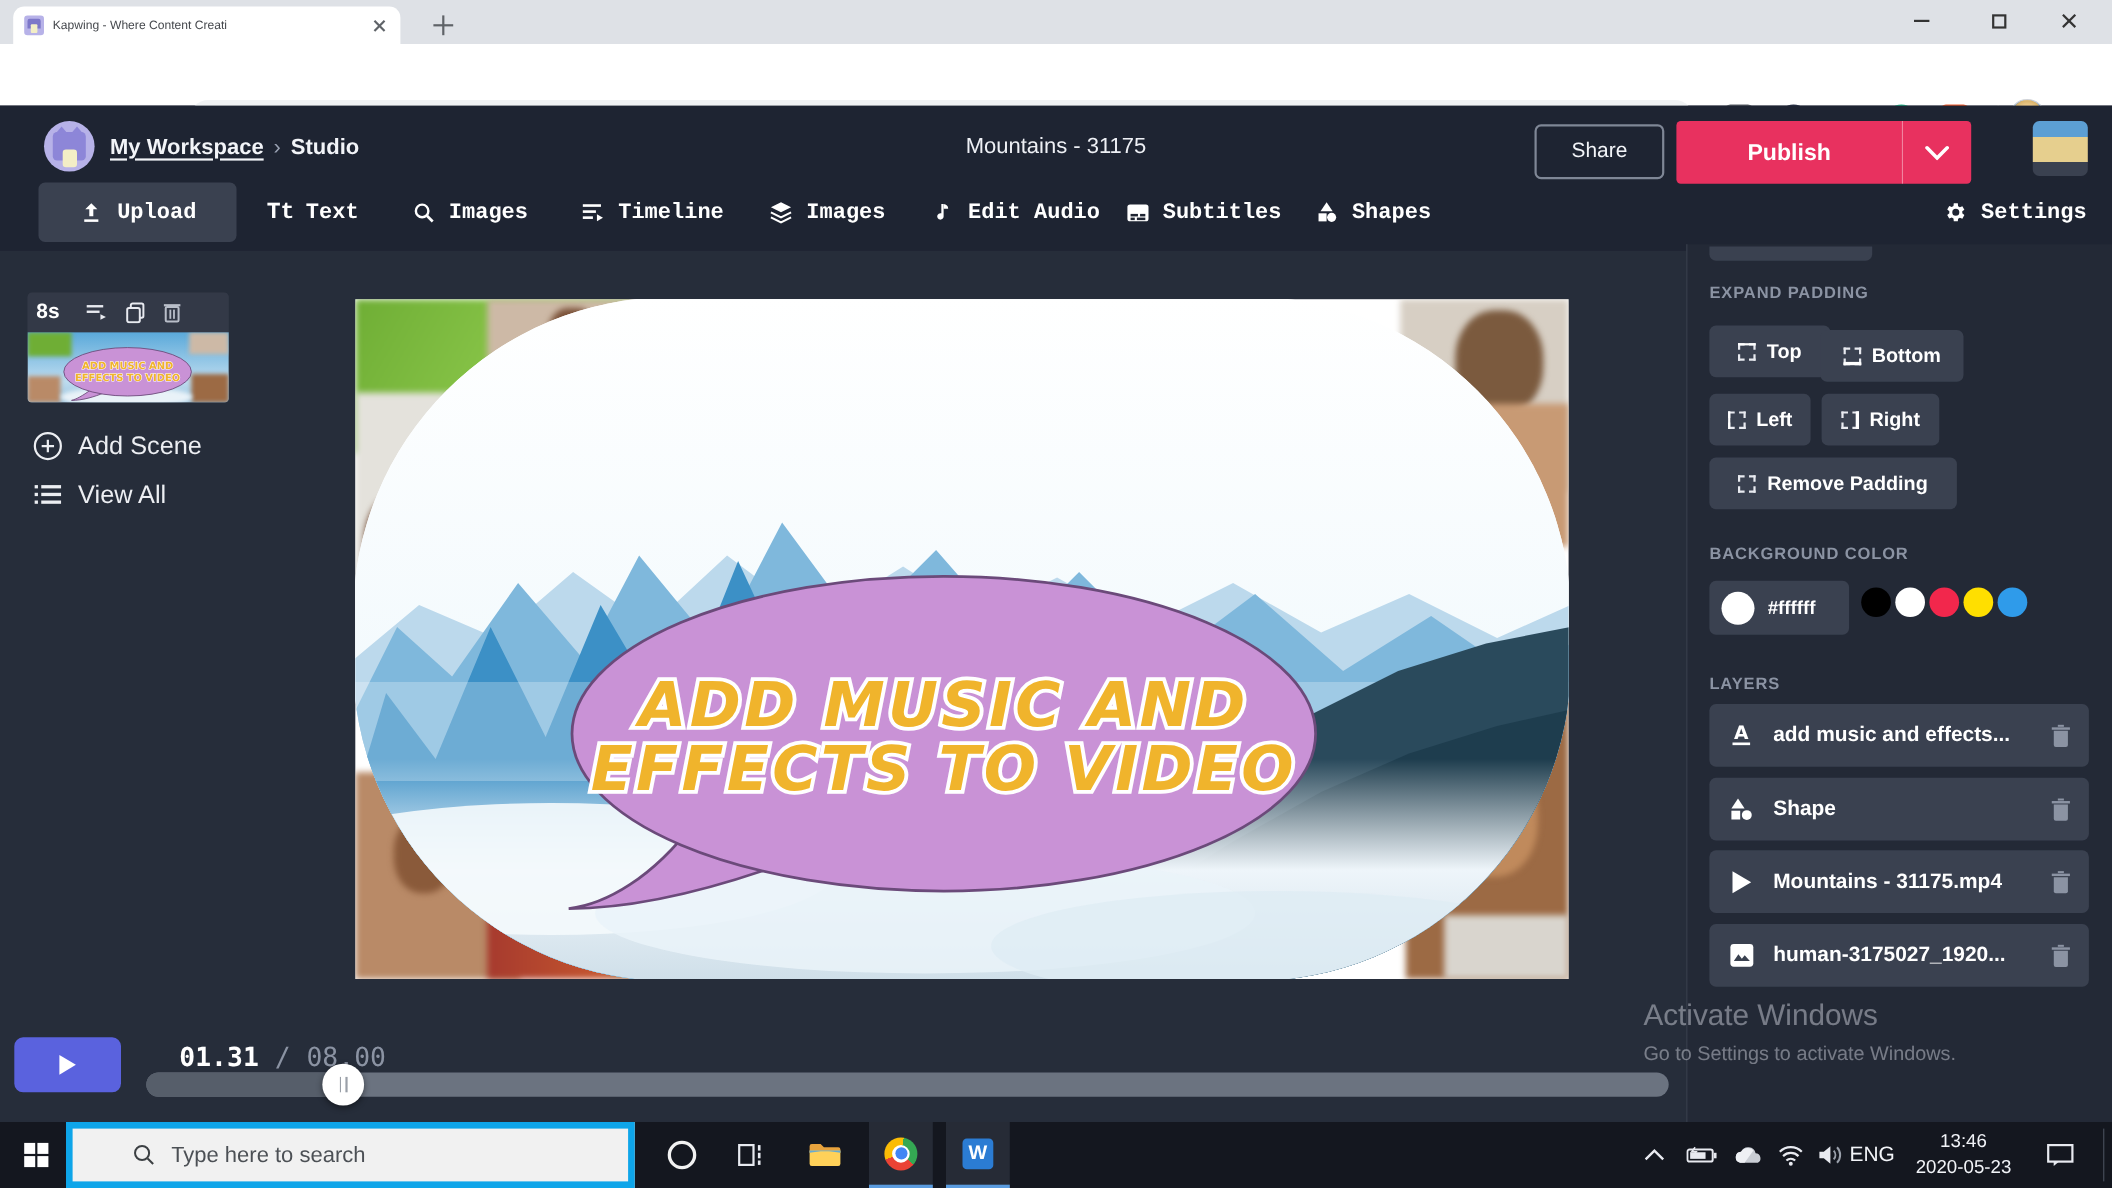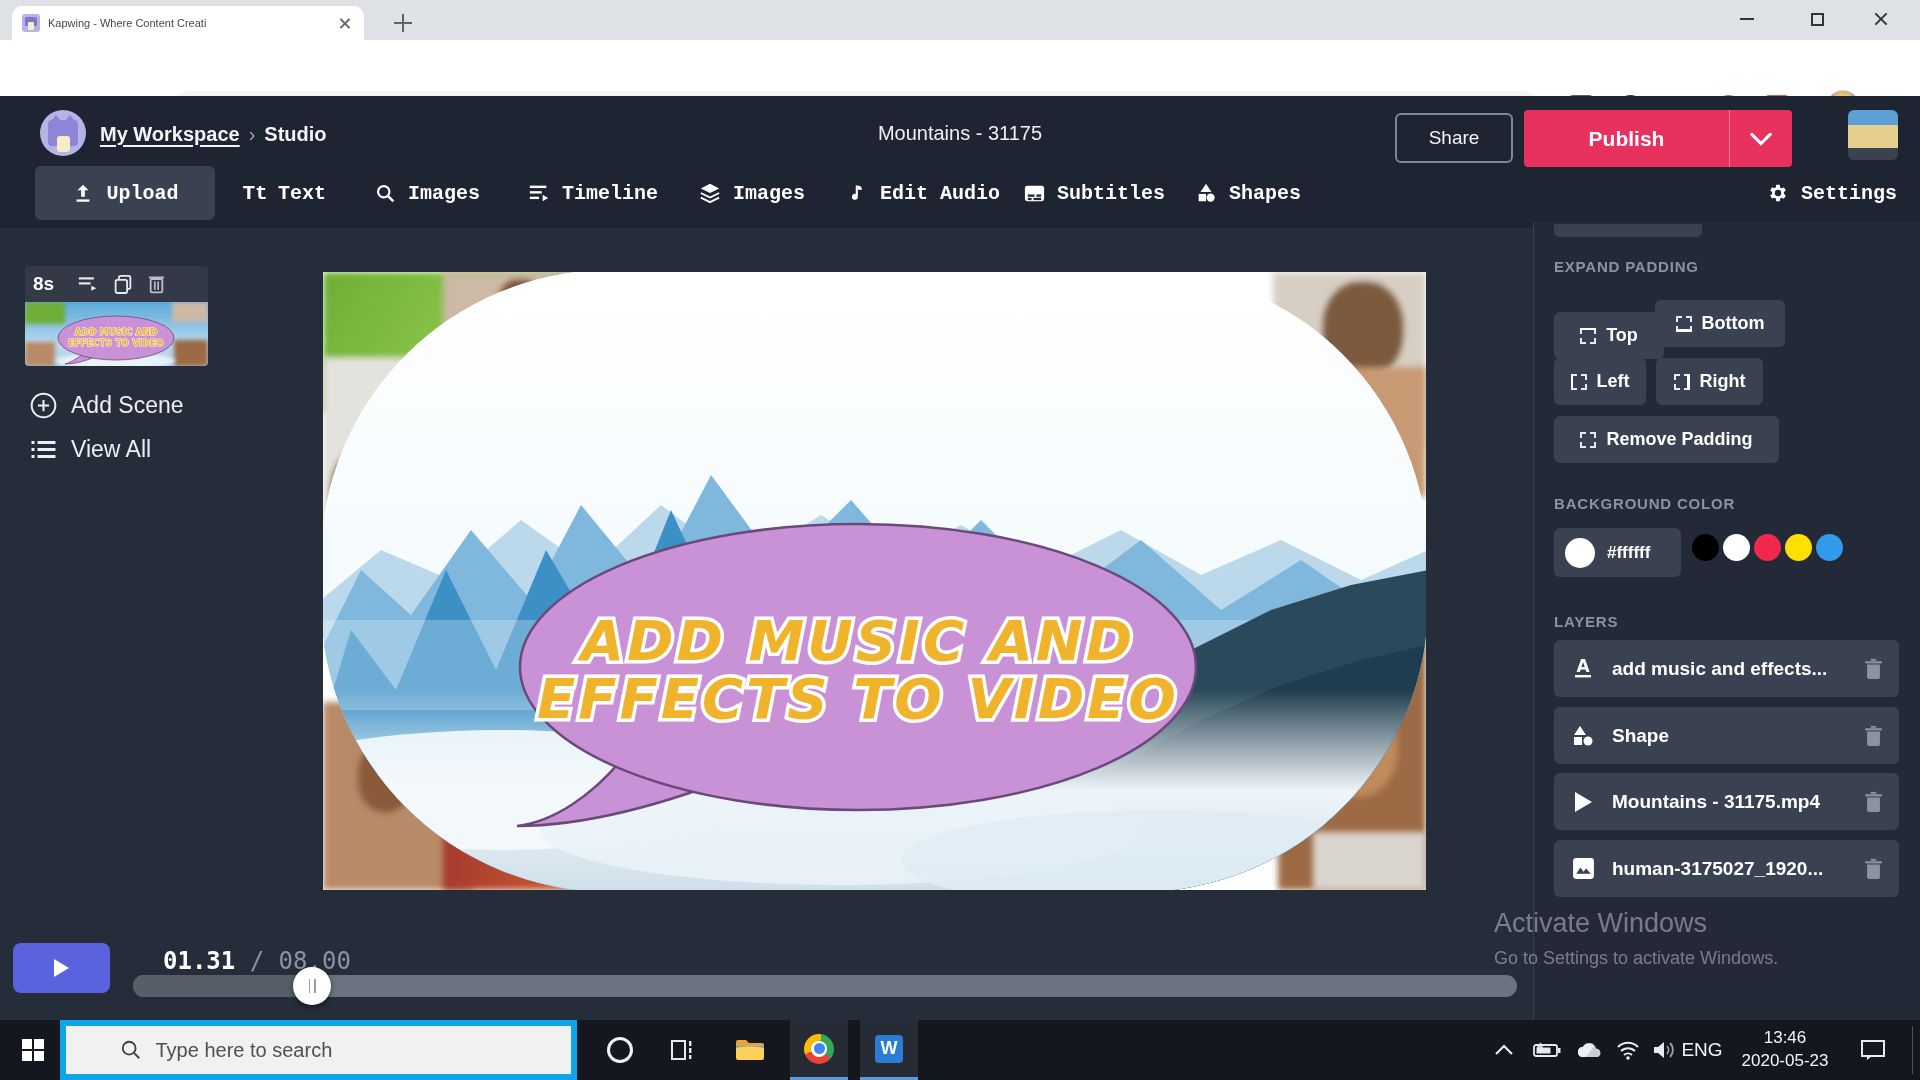--- a/index.html
+++ b/index.html
@@ -446,21 +446,21 @@
         <text x="537" y="390" text-anchor="middle" font-family="DejaVu Sans, sans-serif" font-weight="bold" font-style="italic" font-size="56" letter-spacing="3" fill="#f0b42c" stroke="#ffffff" stroke-width="7" paint-order="stroke">ADD MUSIC AND</text>
         <text x="537" y="448" text-anchor="middle" font-family="DejaVu Sans, sans-serif" font-weight="bold" font-style="italic" font-size="56" letter-spacing="3" fill="#f0b42c" stroke="#ffffff" stroke-width="7" paint-order="stroke">EFFECTS TO VIDEO</text>
       </svg>
     </div>
   </div>
 
   <div id="rightpanel" class="abs">
     <div id="panel-scroll-stub" class="ppart"></div>
 
     <div class="ppart sec-label" style="left:20px; top:36px">EXPAND PADDING</div>
-    <div class="ppart pbtn" style="left:20px; top:90px; width:110px">
+    <div class="ppart pbtn" style="left:20px; top:74px; width:110px">
       <span class="pad-ic pad-top">
           <i></i>
         </span>
       <span>Top</span>
     </div>
     <div class="ppart pbtn" style="left:121px; top:78px; width:130px">
       <span class="pad-ic pad-bottom">
           <i></i>
         </span>
       <span>Bottom</span>

